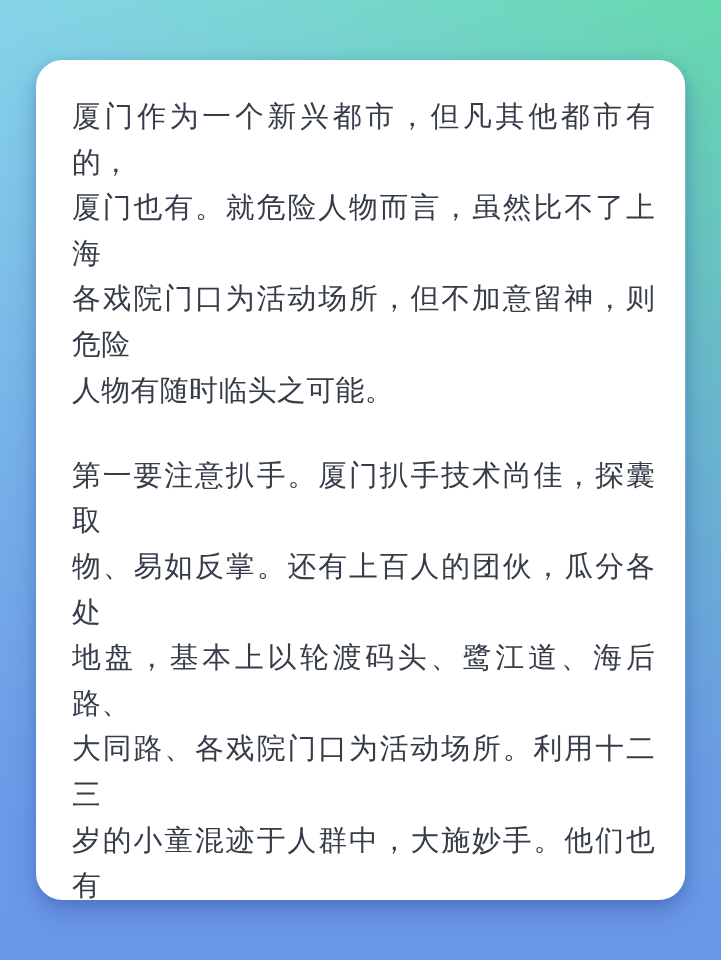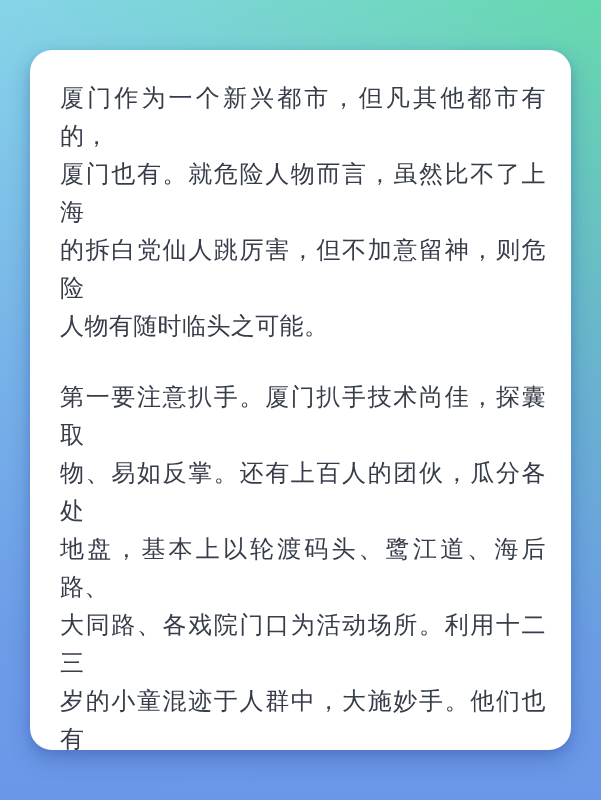--- a/index.html
+++ b/index.html
@@ -48,21 +48,21 @@
   }
   .para:last-child { margin-bottom: 0; }
 </style>
 </head>
 <body>
 
 <div class="page" style="--bg-top-left: #86d4e9; --bg-top-right: #66d9ad; --bg-bottom: #6b97e8; --card-bg: #ffffff; --text-color: #363d49;">
   <div class="card">
     <p class="para">厦门作为一个新兴都市，但凡其他都市有的，
 厦门也有。就危险人物而言，虽然比不了上海
-的拆白党仙人跳厉害，但不加意留神，则危险
+各戏院门口为活动场所，但不加意留神，则危险
 人物有随时临头之可能。</p>
     <p class="para">第一要注意扒手。厦门扒手技术尚佳，探囊取
 物、易如反掌。还有上百人的团伙，瓜分各处
 地盘，基本上以轮渡码头、鹭江道、海后路、
 大同路、各戏院门口为活动场所。利用十二三
 岁的小童混迹于人群中，大施妙手。他们也有
 信条：不越届活动；偷取物二十四小时内不出
 手，以备显要追讨；不私吞物品，对被害人和
 警探的制裁不取报复，但在行窃途中如有其他
 人挺身而出帮忙或检举，必予报复。如此下

